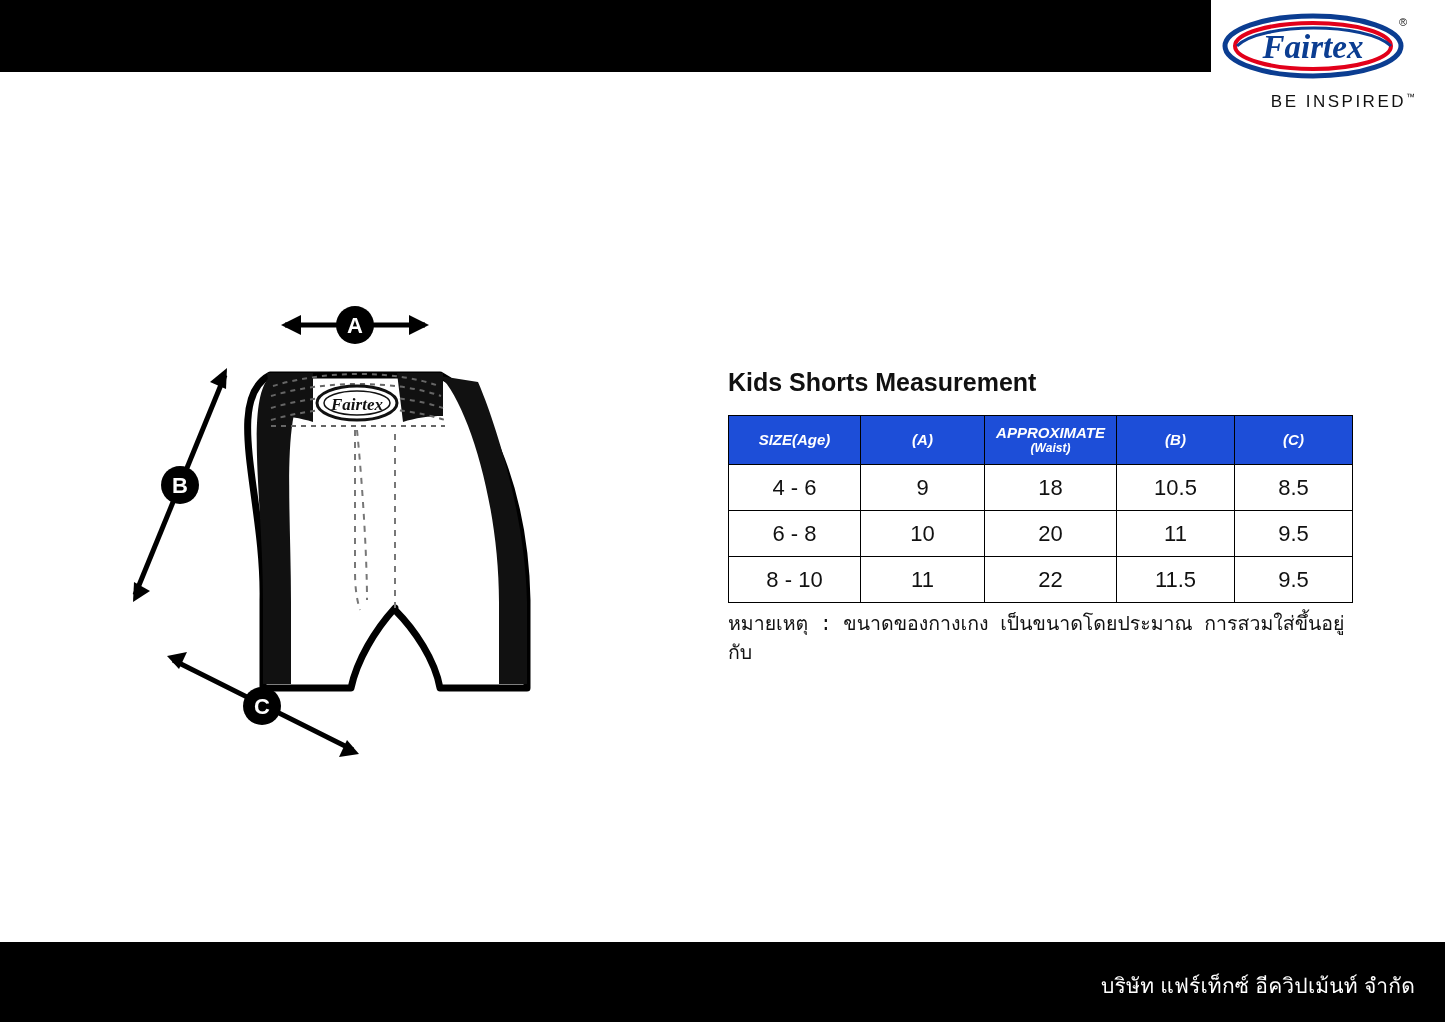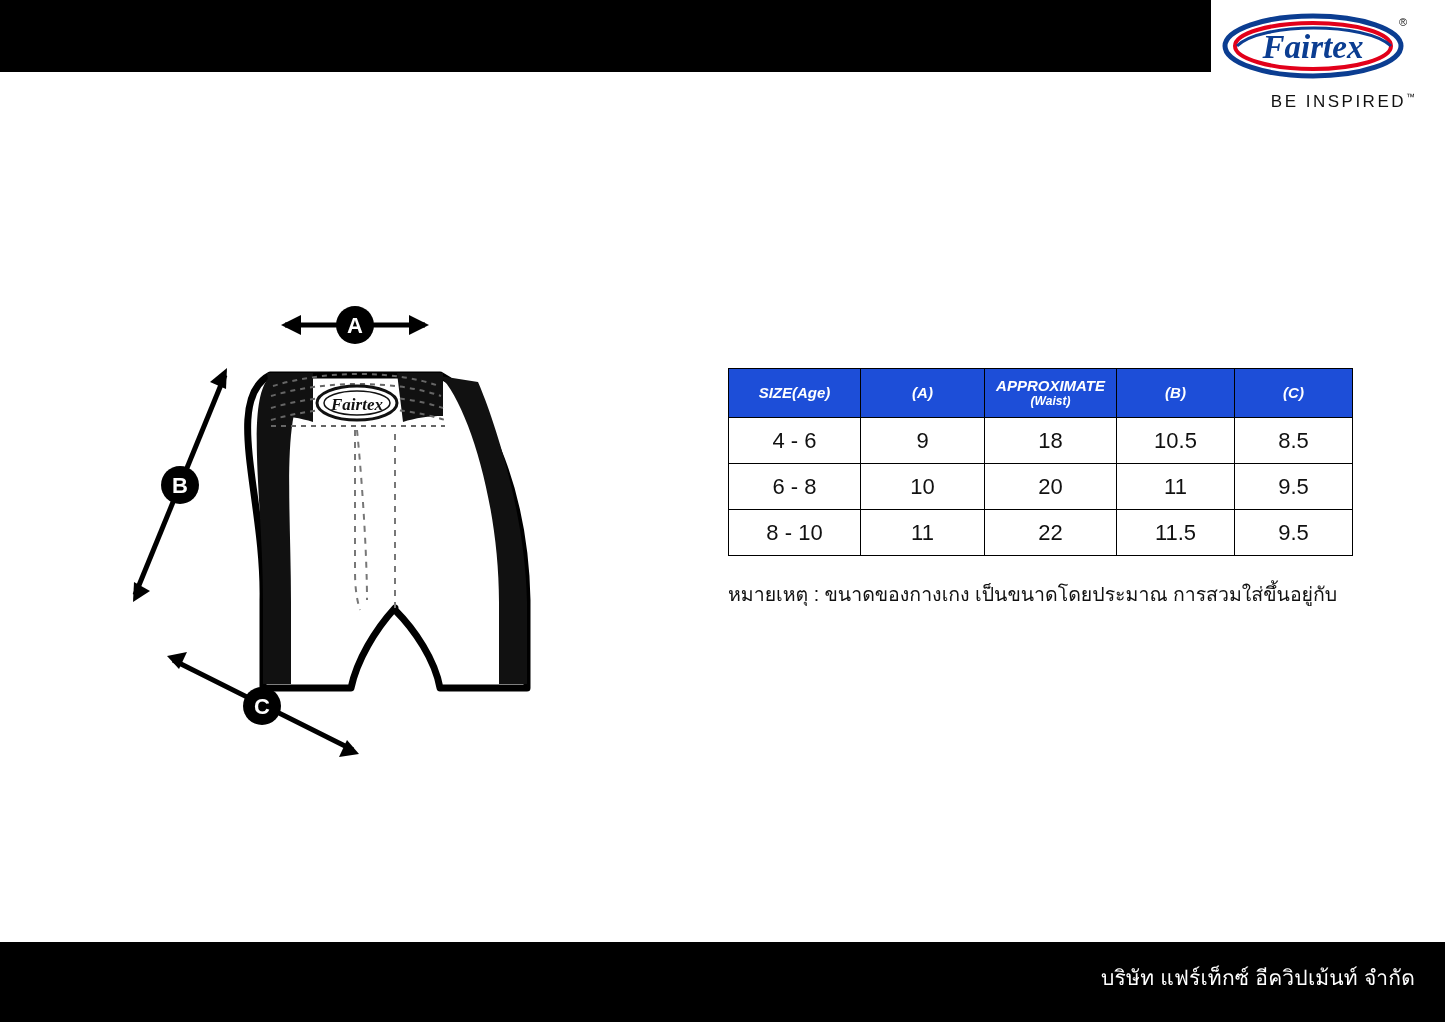--- a/index.html
+++ b/index.html
@@ -65,21 +65,21 @@
     position: absolute;
     left: 0;
     bottom: 0;
     width: 1445px;
     height: 80px;
     background: #000000;
   }
   .footer-text {
     position: absolute;
     right: 30px;
-    bottom: 28px;
+    bottom: 20px;
     color: #ffffff;
     font-size: 21px;
     font-family: "Liberation Sans", sans-serif;
     letter-spacing: .2px;
   }
 
   
   .diagram {
     position: absolute;
     left: 95px;
@@ -126,26 +126,26 @@
   table.size-table thead th .sub {
     display: block;
     font-size: 12px;
   }
   table.size-table tbody td {
     height: 43px;
     font-size: 22px;
     color: #111111;
   }
   .note {
-    margin-top: 24px;
+    margin-top: 8px;
     font-size: 19.5px;
     line-height: 1.5;
     color: #111111;
     width: 640px;
-    font-family: Liberation Sans, sans-serif;
+    font-family: Liberation Mono, monospace;
   }
 </style>
 </head>
 <body>
 
 <div id="page">
 
   <div class="header-bar"></div>
   <div class="header-white-block"></div>
 
@@ -236,20 +236,21 @@
         <g>
           <ellipse cx="262" cy="133" rx="40" ry="17" fill="#ffffff" stroke="#111111" stroke-width="3"></ellipse>
           <ellipse cx="262" cy="133" rx="33" ry="12" fill="#ffffff" stroke="#111111" stroke-width="1.5"></ellipse>
           <text x="262" y="140" text-anchor="middle" font-family="'Liberation Serif', serif" font-style="italic" font-weight="bold" font-size="17" fill="#111111">Fairtex</text>
         </g>
       </g>
     </svg>
   </div>
 
   <div class="panel">
+    <h1 class="panel-title">Kids Shorts Measurement</h1>
 
     <table class="size-table">
       <thead>
         <tr>
           <th style="width:131px">SIZE(Age)</th>
           <th style="width:123px">(A)</th>
           <th style="width:131px">
             <span>APPROXIMATE</span>
             <span class="sub">(Waist)</span>
           </th>

